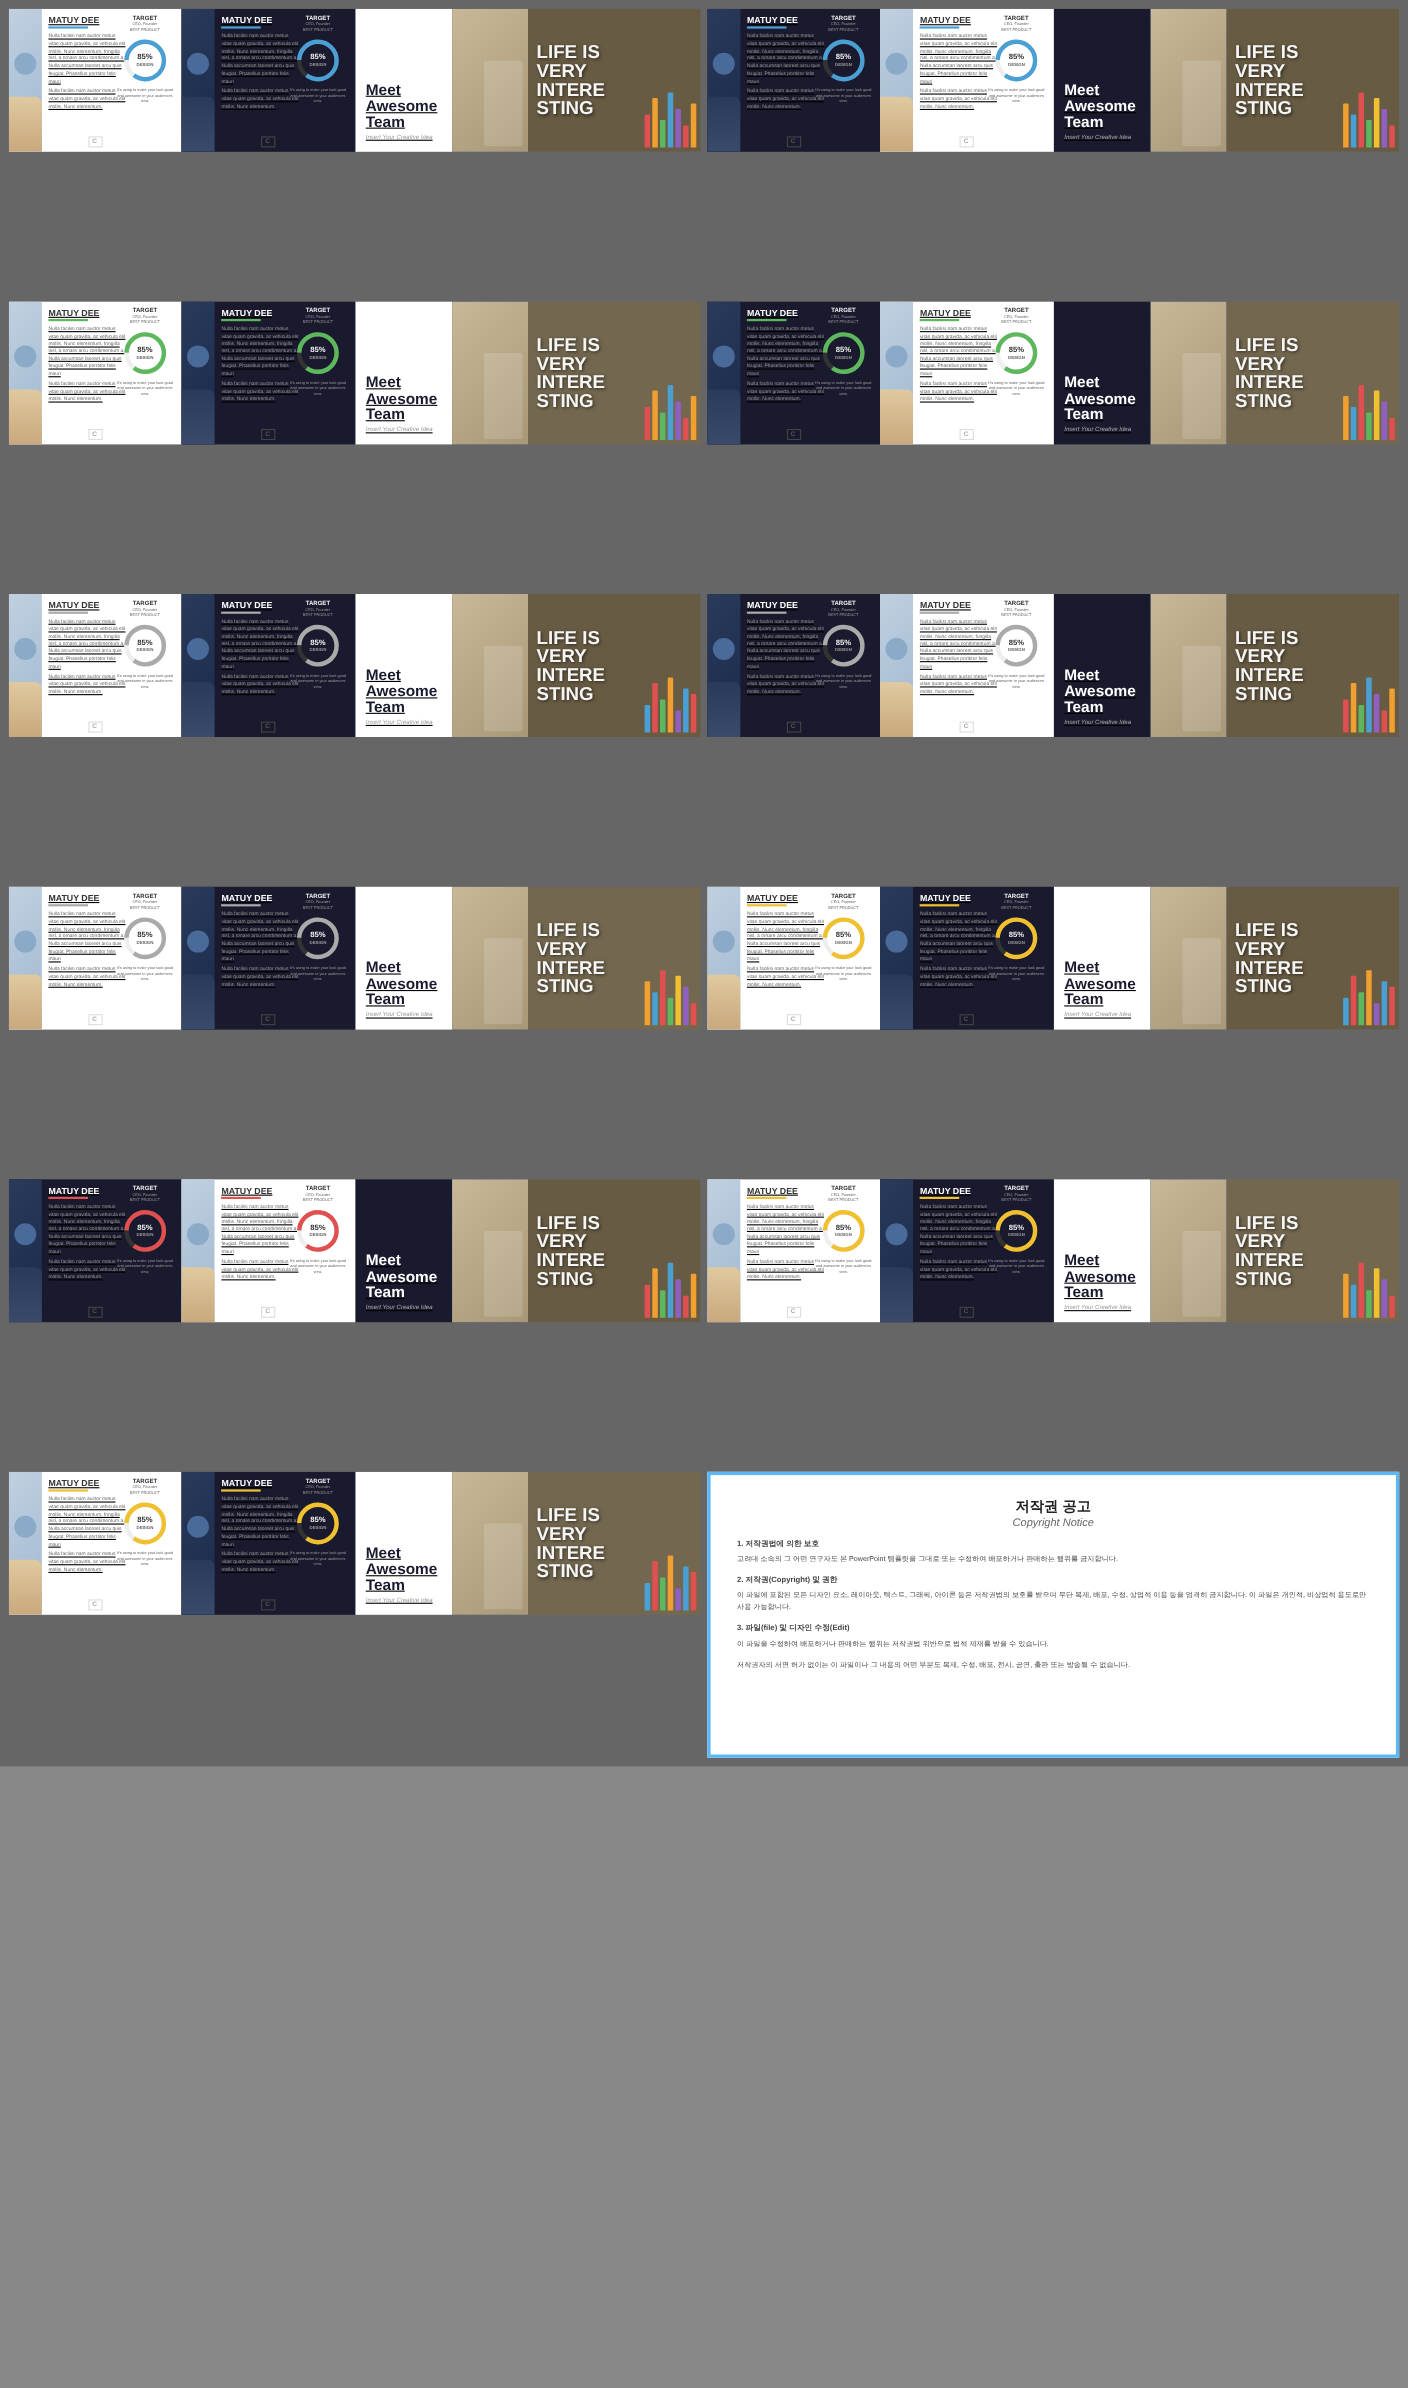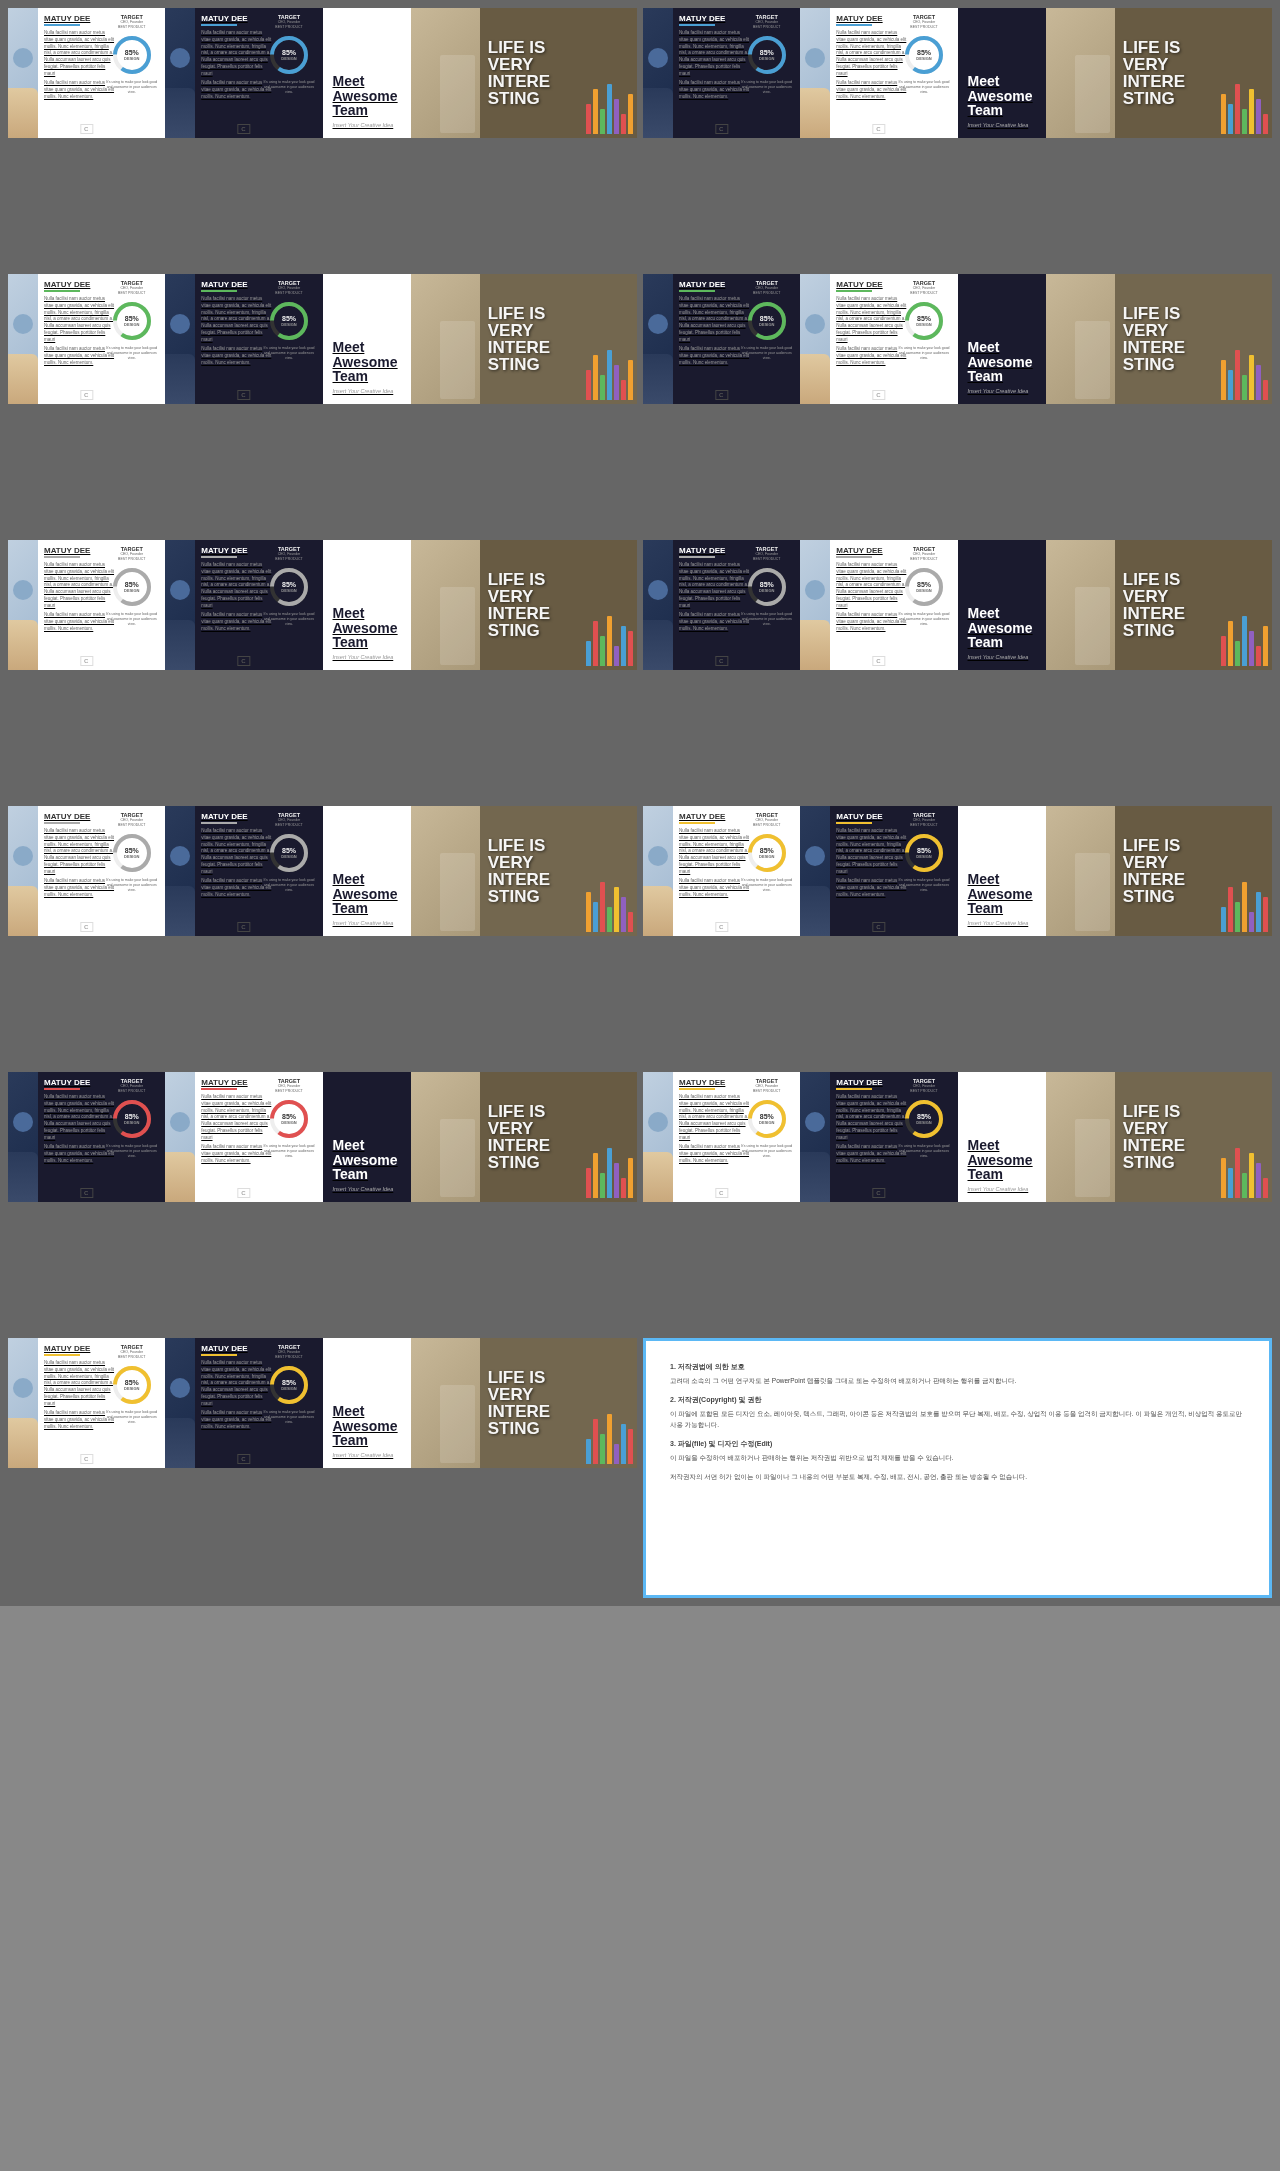--- a/index.html
+++ b/index.html
@@ -1191,20 +1191,24 @@
             <div class="ls-bar" style="height:45px;background:#e05050;"></div>
             <div class="ls-bar" style="height:30px;background:#5db85d;"></div>
             <div class="ls-bar" style="height:50px;background:#f0a030;"></div>
             <div class="ls-bar" style="height:20px;background:#9060c0;"></div>
             <div class="ls-bar" style="height:40px;background:#4a9fd4;"></div>
             <div class="ls-bar" style="height:35px;background:#e05050;"></div>
           </div>
   </div>
   </div>
       <div style="background: rgb(255, 255, 255); border: 3px solid rgb(91, 184, 245); padding: 20px 24px; overflow: hidden;">
+  <div style="text-align:center;margin-bottom:8px;">
+    <div style="font-size:13px;font-weight:bold;color:#222;">저작권 공고</div>
+    <div style="font-size:10px;color:#666;font-style:italic;">Copyright Notice</div>
+  </div>
   <div style="font-size:6.5px;color:#444;line-height:1.7;">
     <div style="margin-bottom:8px;">
       <div style="font-size:7px;font-weight:bold;margin-bottom:2px;">1. 저작권법에 의한 보호</div>
       <div>고려대 소속의 그 어떤 연구자도 본 PowerPoint 템플릿을 그대로 또는 수정하여 배포하거나 판매하는 행위를 금지합니다.</div>
     </div>
     <div style="margin-bottom:8px;">
       <div style="font-size:7px;font-weight:bold;margin-bottom:2px;">2. 저작권(Copyright) 및 권한</div>
       <div>이 파일에 포함된 모든 디자인 요소, 레이아웃, 텍스트, 그래픽, 아이콘 등은 저작권법의 보호를 받으며 무단 복제, 배포, 수정, 상업적 이용 등을 엄격히 금지합니다. 이 파일은 개인적, 비상업적 용도로만 사용 가능합니다.</div>
     </div>
     <div style="margin-bottom:8px;">

